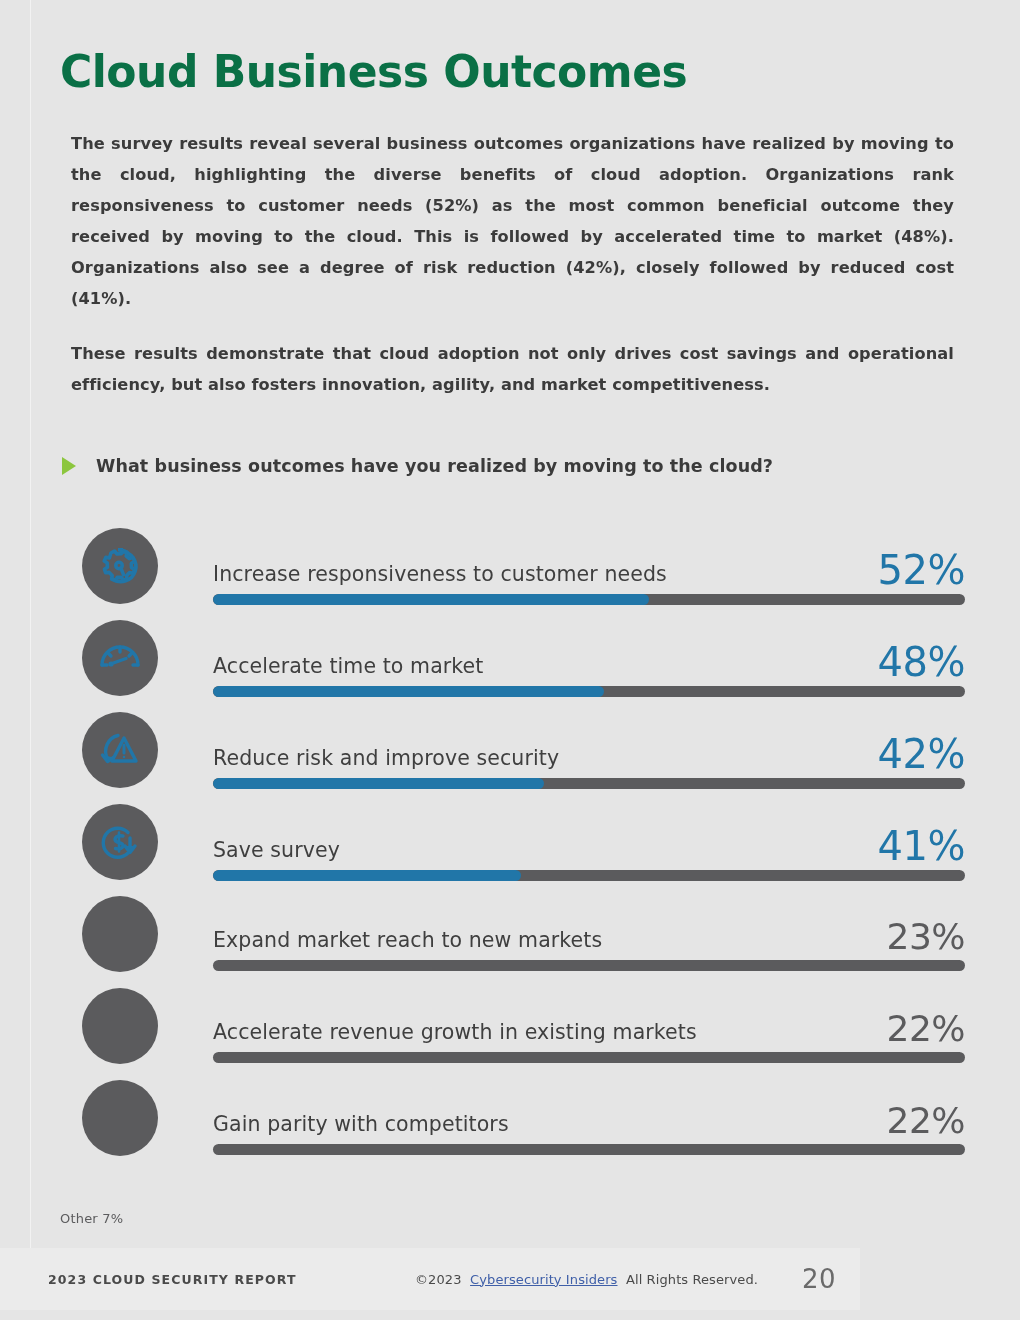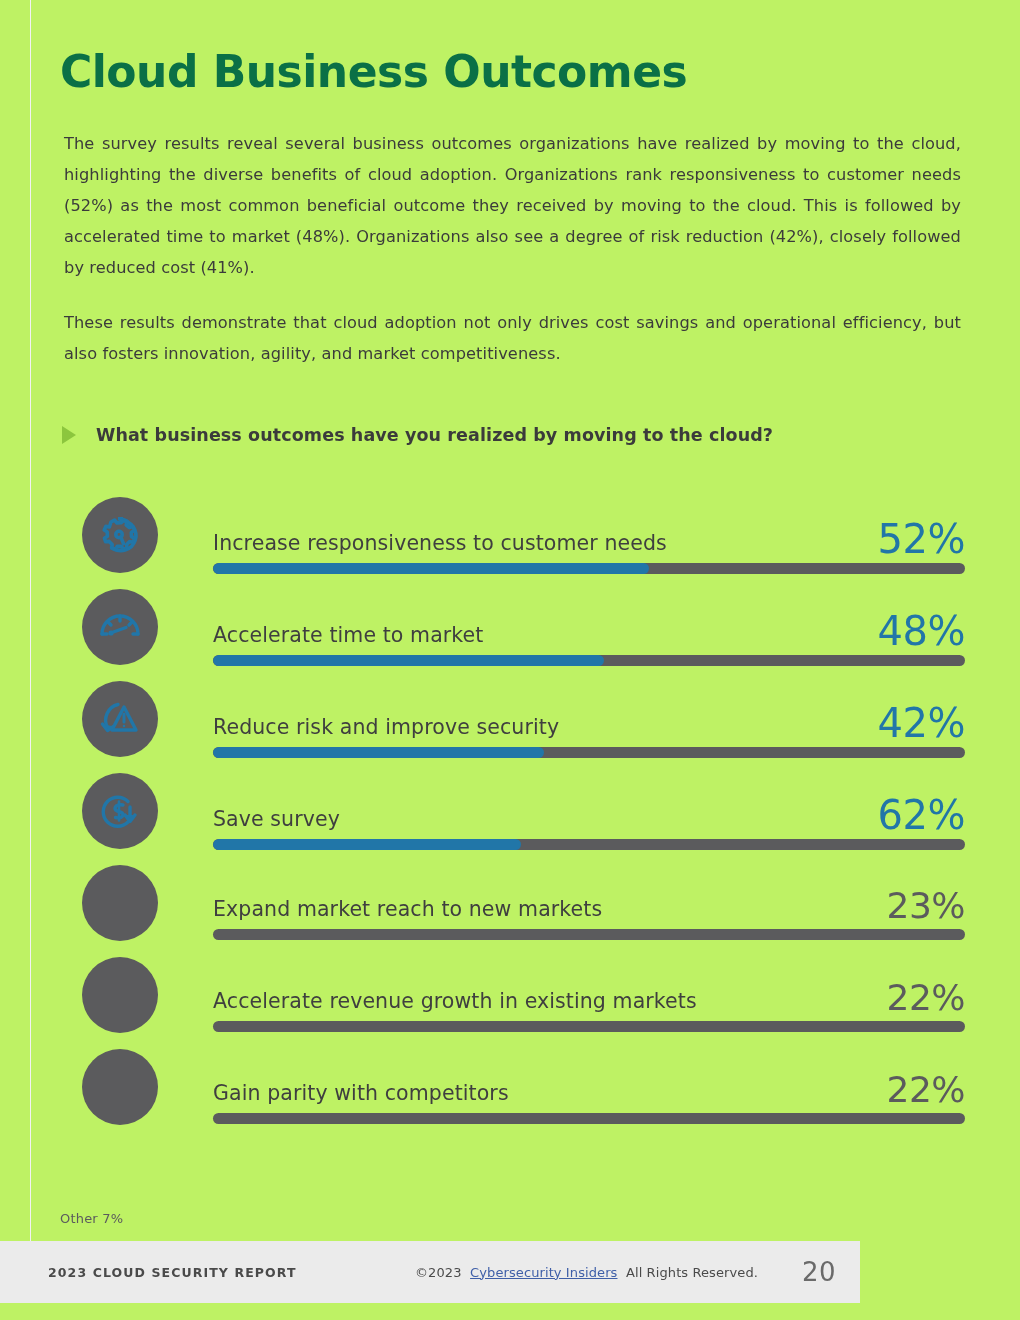--- a/index.html
+++ b/index.html
@@ -10,21 +10,21 @@
   body {
     width: 1020px;
     height: 1320px;
     font-family: "DejaVu Sans", sans-serif;
     position: relative;
     overflow: hidden;
   }
   .page {
     position: absolute;
     inset: 0;
-    background: #bef264;
+    background: #e5e5e5;
   }
   .left-rule {
     position: absolute;
     left: 30px;
     top: 0;
     width: 1px;
     height: 1258px;
     background: #f2f2f2;
   }
   .content {
@@ -37,26 +37,26 @@
     margin: 0;
     padding-top: 48px;
     font-family: "DejaVu Sans", sans-serif;
     font-size: 44px;
     line-height: 1.08;
     font-weight: 700;
     letter-spacing: -0.5px;
     color: #0a7046;
   }
   p.body-para {
-    margin: 4px;
+    margin: 11px;
     color: #3b3b3b;
     font-size: 16.2px;
     line-height: 31px;
     text-align: justify;
-    font-weight: 400;
+    font-weight: 700;
     letter-spacing: 0.1px;
   }
   p.para-1 { margin-top: 32px; }
   p.para-2 { margin-top: 24px; }
 
   .question-row {
     display: flex;
     align-items: center;
     margin-top: 56px;
     gap: 20px;
@@ -148,21 +148,21 @@
     left: 60px;
     top: 1211px;
     font-size: 13px;
     color: #5b5b5d;
     letter-spacing: 0.2px;
   }
 
   .footer {
     position: absolute;
     left: 0;
-    bottom: 17px;
+    bottom: 10px;
     width: 860px;
     height: 62px;
     background: #ebebeb;
     display: flex;
     align-items: center;
   }
   .footer-left {
     position: absolute;
     left: 48px;
     font-size: 12.5px;
@@ -284,21 +284,21 @@
               <path d="M29 20 C24 19 21 21 21 23.5 C21 27.5 29 26 29 29.5 C29 32 26 33.5 21.5 32.5"></path>
               <path d="M25 16.5 L25 35.5" stroke-width="2.6"></path>
               <path d="M36 22 L36 34"></path>
               <path d="M31 30 L36 36.5 L41 30" fill="#2176a8" stroke="#2176a8"></path>
             </g>
           </svg>
         </div>
         <div class="row-main">
           <div class="row-top">
             <span class="row-label">Save survey</span>
-            <span class="row-value">62%</span>
+            <span class="row-value">41%</span>
           </div>
           <div class="bar-track">
             <div class="bar-fill" style="width: 41%;"></div>
           </div>
         </div>
       </div>
 
       <div class="chart-row">
         <div class="icon-circle"></div>
         <div class="row-main">

